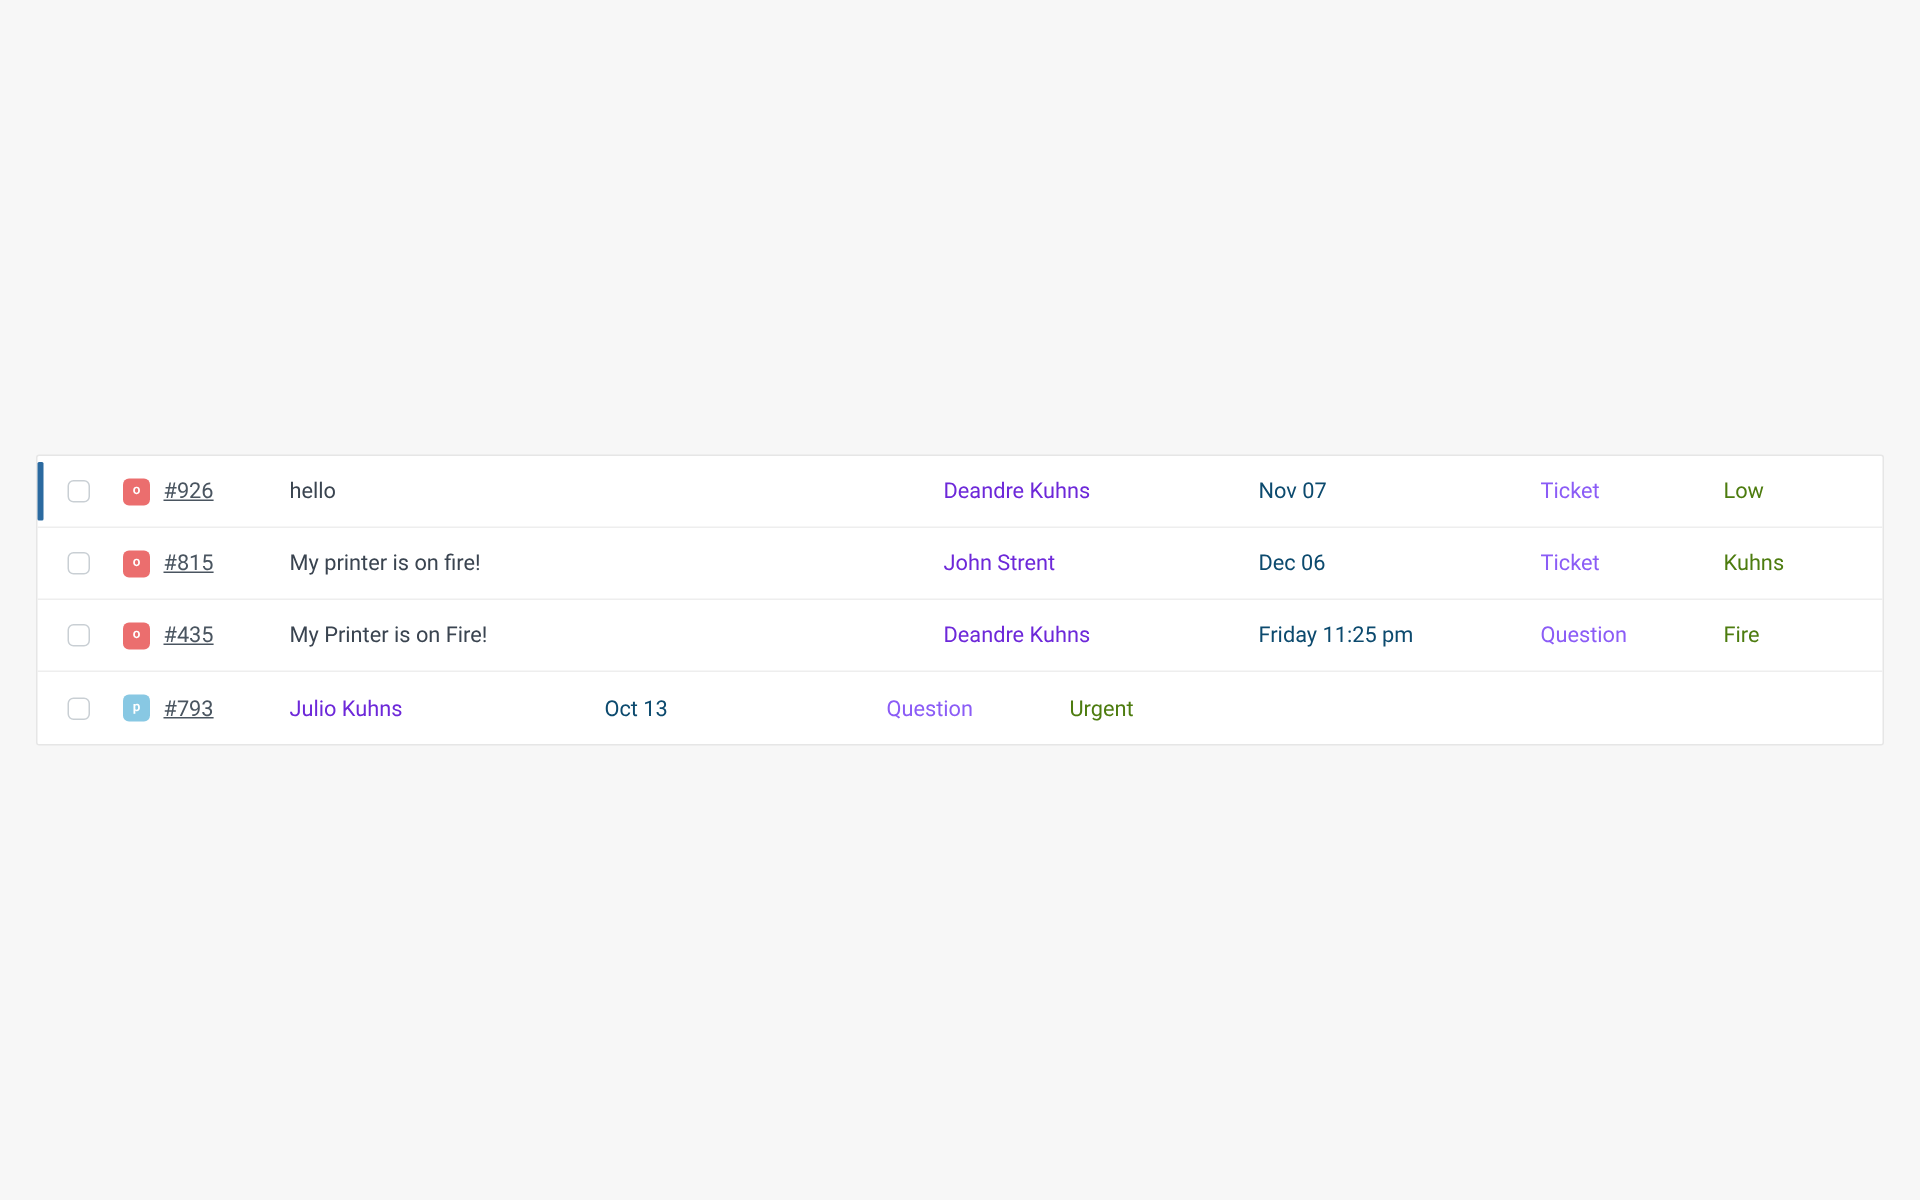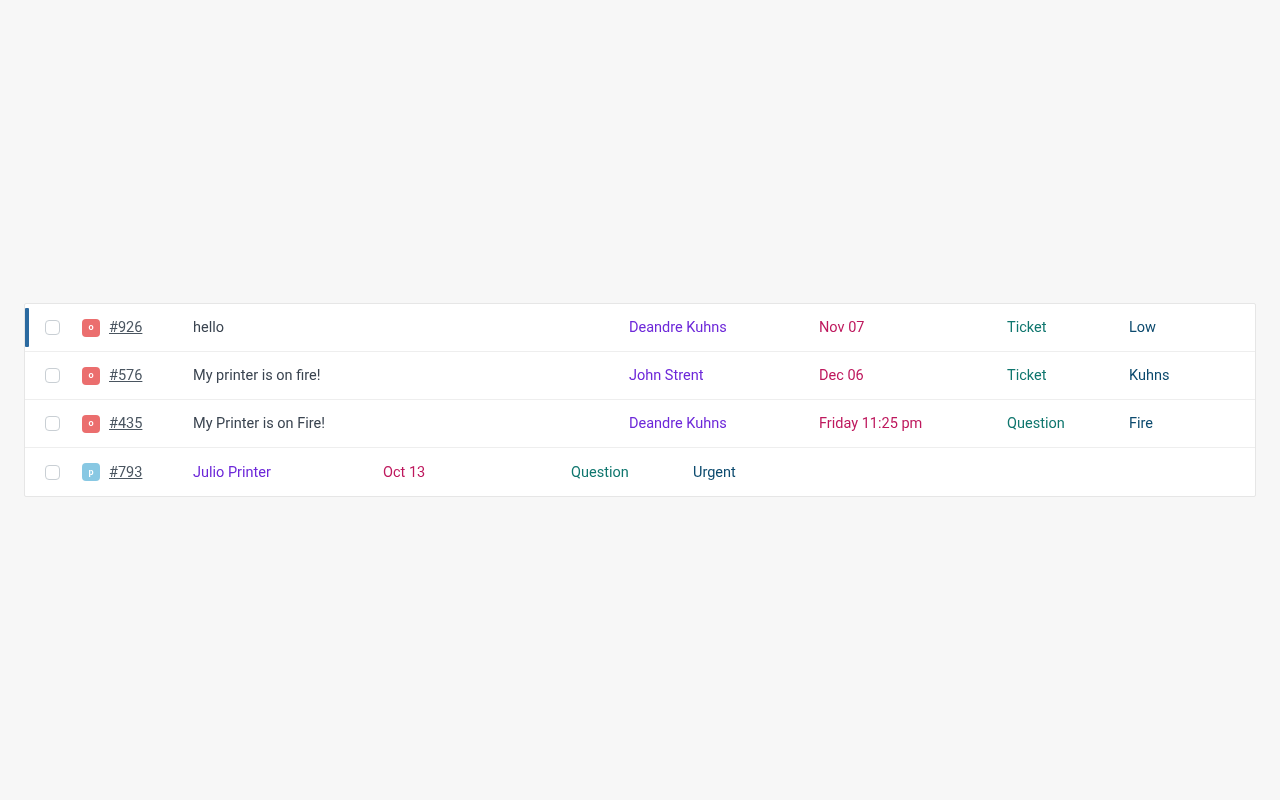--- a/index.html
+++ b/index.html
@@ -98,30 +98,31 @@
       padding-right: 22px;
     }
     .cell-requester {
       width: 190px;
       flex-shrink: 0;
       color: #6d28d9;
     }
     .cell-date {
       width: 188px;
       flex-shrink: 0;
-      color: #be185d;
+      color: #0c4a6e;
+      margin-left: 20px;
     }
     .cell-type {
       width: 122px;
       flex-shrink: 0;
-      color: #0f766e;
+      color: #8b5cf6;
     }
     .cell-priority {
       flex: 1;
-      color: #0c4a6e;
+      color: #4d7c0f;
     }
   </style>
 </head>
 <body>
 
 <div class="panel">
 
   <div class="row active">
     <div class="cell-check">
       <div class="chk"></div>
@@ -137,21 +138,21 @@
     <div class="cell-priority">Low</div>
   </div>
 
   <div class="row">
     <div class="cell-check">
       <div class="chk"></div>
     </div>
     <div class="cell-badge">
       <div class="badge" style="background: rgb(235, 110, 110);">o</div>
     </div>
-    <div class="cell-id">#576</div>
+    <div class="cell-id">#815</div>
     <div class="cell-subject">My printer is on fire!</div>
     <div class="cell-requester">John Strent</div>
     <div class="cell-date">Dec 06</div>
     <div class="cell-type">Ticket</div>
     <div class="cell-priority">Kuhns</div>
   </div>
 
   <div class="row">
     <div class="cell-check">
       <div class="chk"></div>
@@ -168,19 +169,19 @@
   </div>
 
   <div class="row">
     <div class="cell-check">
       <div class="chk"></div>
     </div>
     <div class="cell-badge">
       <div class="badge" style="background: rgb(136, 200, 227);">p</div>
     </div>
     <div class="cell-id">#793</div>
-    <div class="cell-requester">Julio Printer</div>
+    <div class="cell-requester">Julio Kuhns</div>
     <div class="cell-date">Oct 13</div>
     <div class="cell-type">Question</div>
     <div class="cell-priority">Urgent</div>
   </div>
 
 </div>
 
 </body></html>

